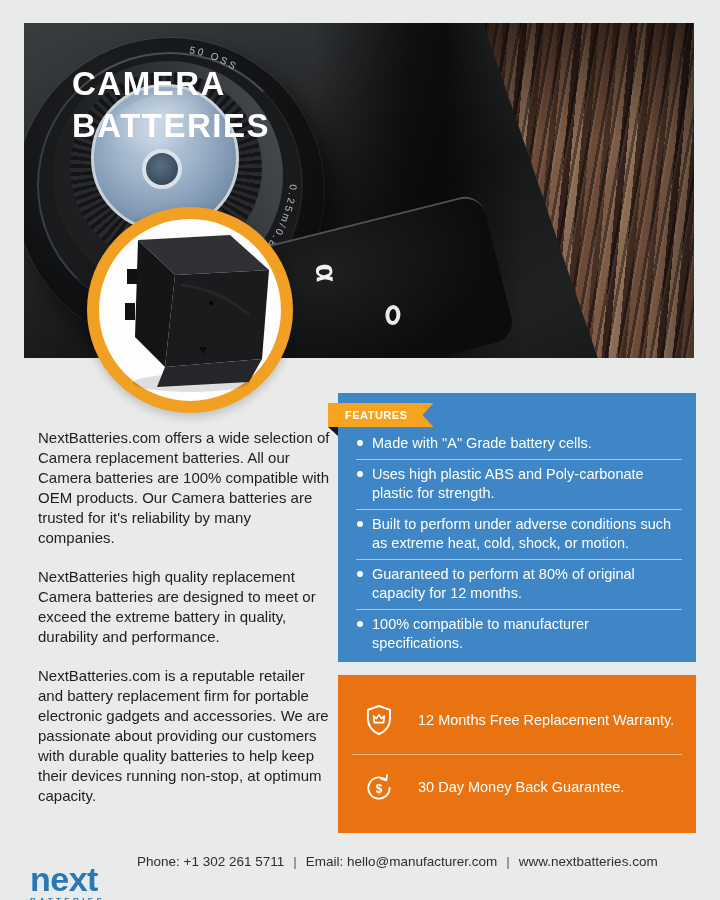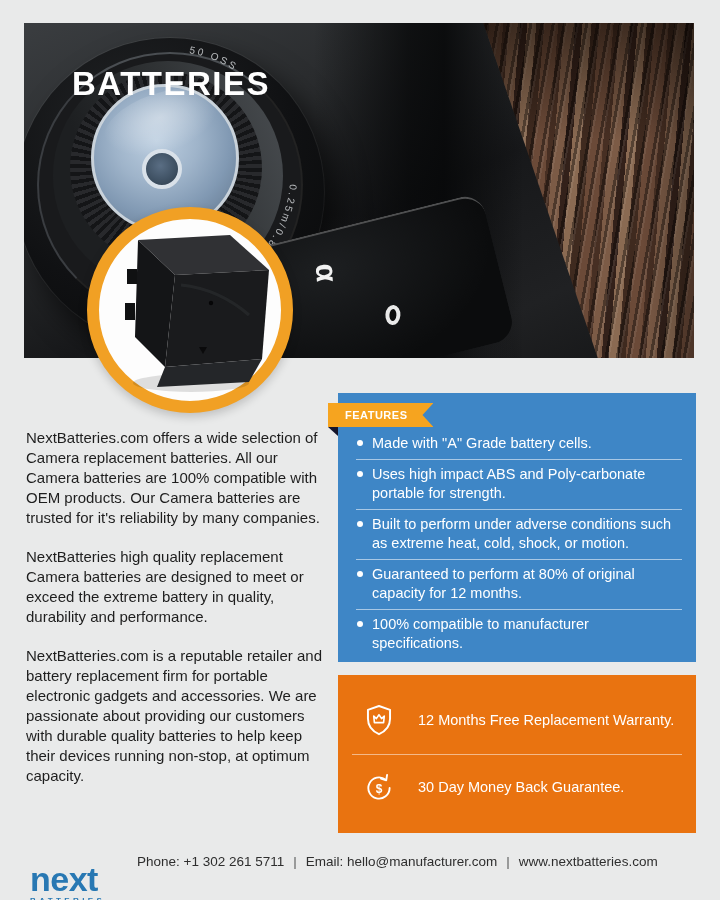--- a/index.html
+++ b/index.html
@@ -60,21 +60,21 @@
         font-size:33px; line-height:42px; letter-spacing:1.5px; }
 
   
   .inset-circle { position:absolute; left:87px; top:207px; width:206px; height:206px; border-radius:50%;
         background:#fdfdfd; border:12px solid #f1a024; box-shadow:0 4px 10px rgba(0,0,0,.18); }
   .inset-circle svg { position:absolute; left:0; top:0; width:182px; height:182px; }
 
   
   .intro { position:absolute; left:26px; top:428px; width:304px; color:#1e1e1e;
         font-size:15px; line-height:20px; }
-  .intro p { margin-bottom:19px; }
+  .intro p { margin-bottom:19px;margin-left:12px; }
 
   
   .features-panel { position:absolute; left:338px; top:393px; width:358px; height:269px; background:#3e86c6; }
   .ribbon { position:absolute; left:-10px; top:10px; height:24px; line-height:24px; padding:0 26px 0 17px;
         background:#f6a41f; color:#fff; font-weight:bold; font-size:11px; letter-spacing:.5px;
         clip-path:polygon(0 0, 100% 0, calc(100% - 11px) 50%, 100% 100%, 0 100%); }
   .ribbon-fold { position:absolute; left:-10px; top:34px; width:10px; height:9px; background:#15152b;
         clip-path:polygon(0 0, 100% 0, 100% 100%); }
   .features-list { list-style:none; margin:36px 14px 0 18px; }
   .features-list li { position:relative; padding:5px 0 6px 16px; color:#ffffff; font-size:14.5px; line-height:19px;
@@ -126,20 +126,21 @@
       <text><textPath href="#arcTop">50 OSS</textPath></text>
       <text><textPath href="#arcSide">0.25m/0.82ft</textPath></text>
     </svg>
 
     <div class="cam-body">
       <div class="alpha-mark">α</div>
       <div class="strap-lug"></div>
     </div>
 
     <div class="hero-title">
+      <div>CAMERA</div>
       <div>BATTERIES</div>
     </div>
   </div>
 
   <div class="inset-circle">
     <svg viewBox="0 0 182 182">
       <ellipse cx="92" cy="164" rx="58" ry="9" fill="rgba(0,0,0,0.12)"></ellipse>
 
       <polygon points="39,21 131,16 170,51 76,56" fill="#303134"></polygon>
 
@@ -160,21 +161,21 @@
     <p>NextBatteries.com offers a wide selection of Camera replacement batteries. All our Camera batteries are 100% compatible with OEM products. Our Camera batteries are trusted for it's reliability by many companies.</p>
     <p>NextBatteries high quality replacement Camera batteries are designed to meet or exceed the extreme battery in quality, durability and performance.</p>
     <p>NextBatteries.com is a reputable retailer and battery replacement firm for portable electronic gadgets and accessories. We are passionate about providing our customers with durable quality batteries to help keep their devices running non-stop, at optimum capacity.</p>
   </div>
 
   <div class="features-panel">
     <div class="ribbon">FEATURES</div>
     <div class="ribbon-fold"></div>
     <ul class="features-list">
       <li>Made with "A" Grade battery cells.</li>
-      <li>Uses high impact ABS and Poly-carbonate portable for strength.</li>
+      <li>Uses high plastic ABS and Poly-carbonate plastic for strength.</li>
       <li>Built to perform under adverse conditions such as extreme heat, cold, shock, or motion.</li>
       <li>Guaranteed to perform at 80% of original capacity for 12 months.</li>
       <li>100% compatible to manufacturer specifications.</li>
     </ul>
   </div>
 
   <div class="benefits">
     <div class="benefit-row">
       <span class="benefit-icon">
         <svg viewBox="0 0 40 40" fill="none" stroke="#ffffff" stroke-width="2.3" stroke-linejoin="round" stroke-linecap="round">

